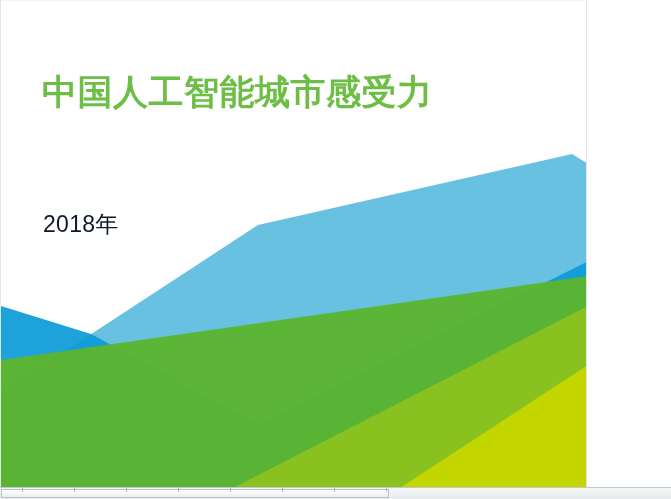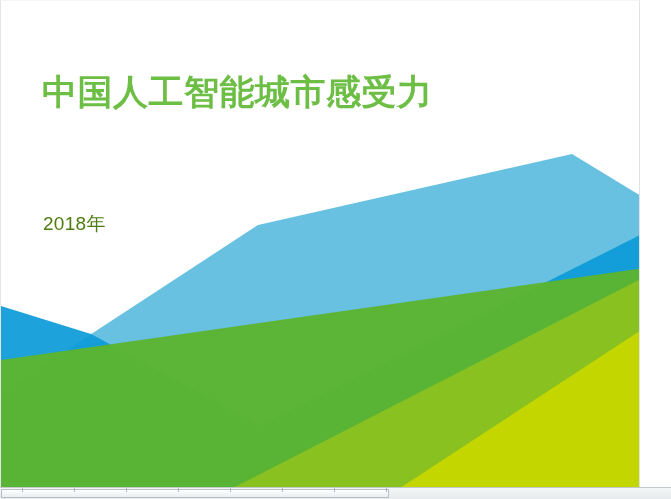--- a/index.html
+++ b/index.html
@@ -15,21 +15,21 @@
     width: 671px;
     height: 499px;
     overflow: hidden;
     background: #ffffff;
   }
   
   #slide-page {
     position: absolute;
     left: 0;
     top: 0;
-    width: 640px;
+    width: 587px;
     height: 487px;
     background: #ffffff;
     overflow: hidden;
     box-sizing: border-box;
     border-left: 1px solid #e3e6e8;
     border-right: 1px solid #dfe3e5;
     border-top: 1px solid #f2f4f5;
   }
   
   #artwork {
@@ -54,23 +54,23 @@
     font-weight: bold;
     color: #6cbe45;
     letter-spacing: 0.5px;
     white-space: nowrap;
     margin: 0;
   }
   #subtitle {
     position: absolute;
     left: 42px;
     top: 211px;
-    font-size: 19px;
+    font-size: 23px;
     line-height: 24px;
-    color: #4d7c0f;
+    color: #0f172a;
     letter-spacing: 0.3px;
     white-space: nowrap;
     z-index: 5;
     margin: 0;
   }
   
   #watermark {
     position: absolute;
     left: 474px;
     top: 407px;

